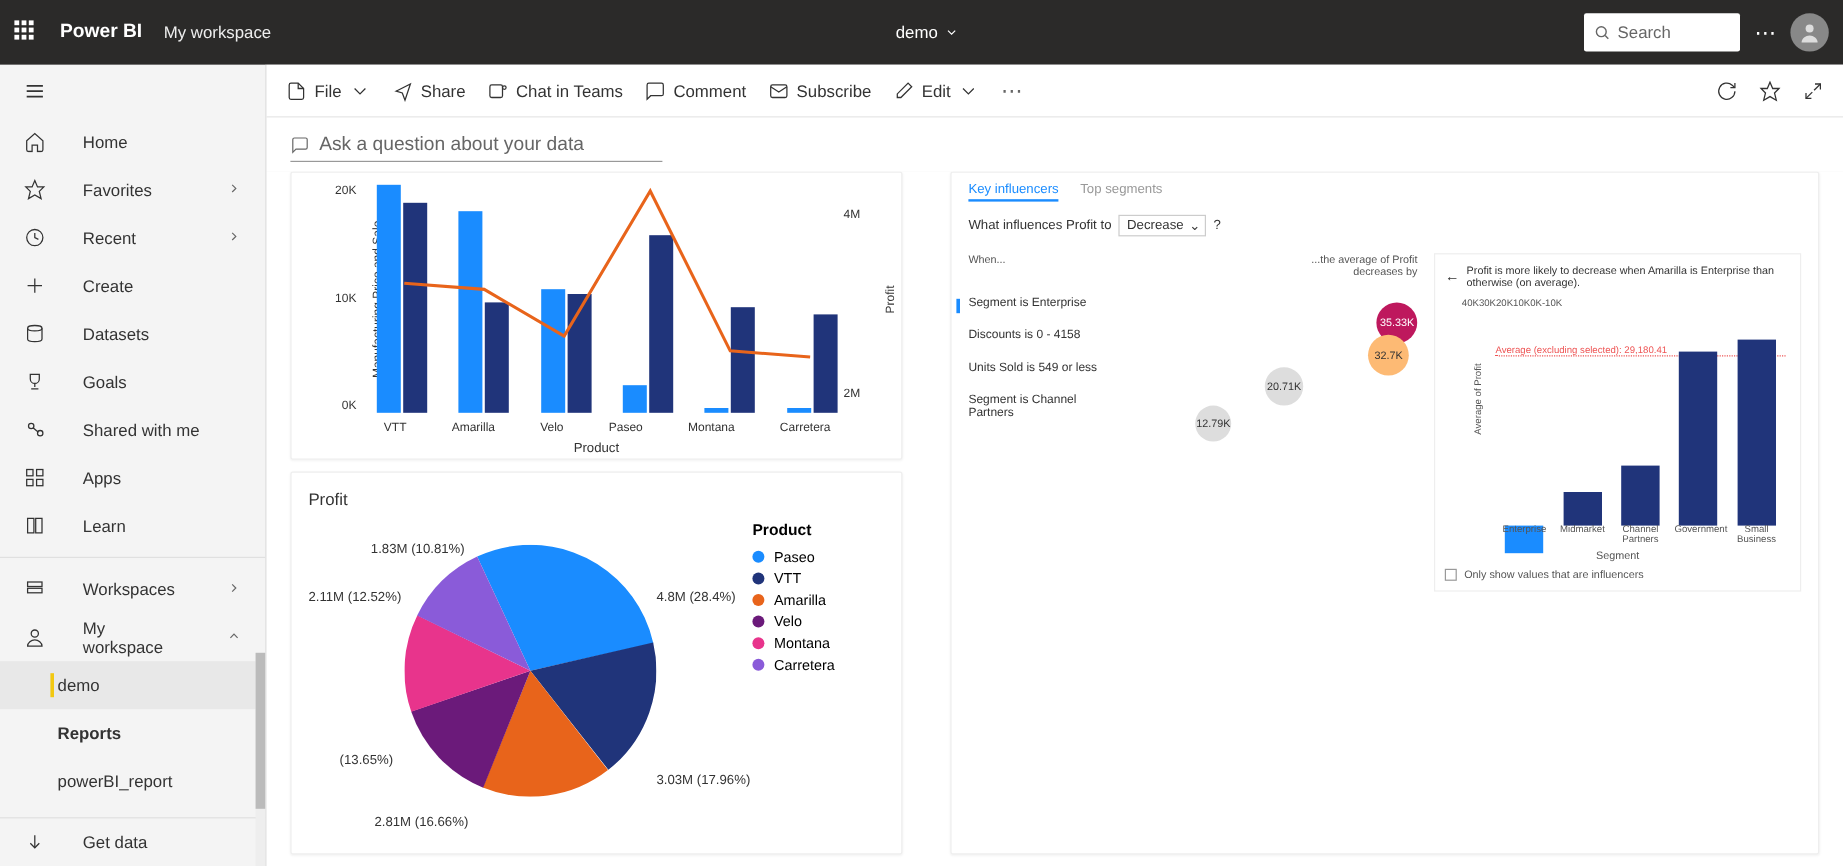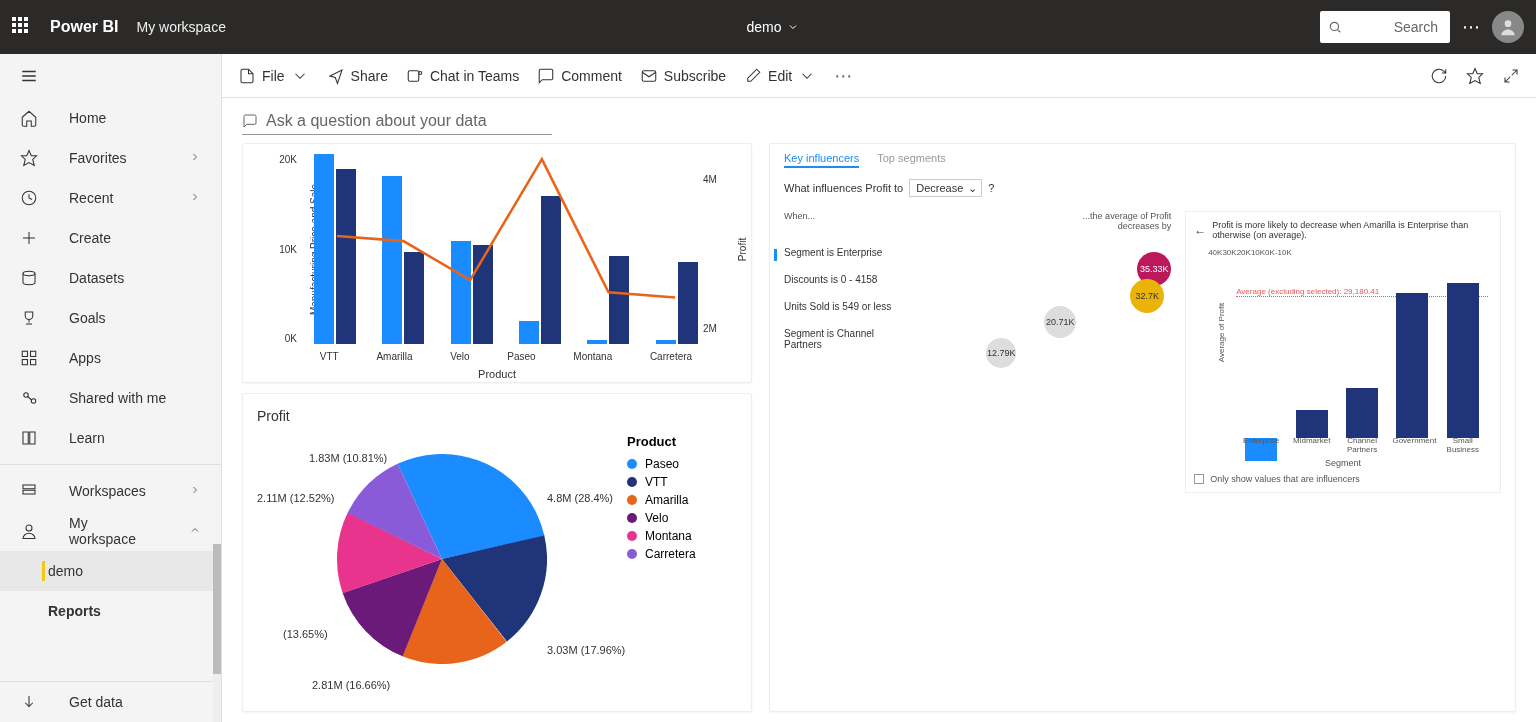--- a/index.html
+++ b/index.html
@@ -8,21 +8,21 @@
 .topbar { height: 54px; background: #2b2a29; color: #fff; display: flex; align-items: center; padding: 0 12px; }
 .waffle { width: 20px; height: 20px; display: grid; grid-template-columns: repeat(3,4px); grid-template-rows: repeat(3,4px); gap: 2px; margin-right: 18px; cursor: pointer; }
 .waffle span { background: #fff; }
 .brand { font-weight: 600; font-size: 16px; margin-right: 18px; }
 .workspace-name { font-size: 14px; color: #eee; }
 .top-center { flex: 1; display: flex; justify-content: center; align-items: center; gap: 6px; }
 .top-center span { font-size: 14px; }
 .chev-down { width: 12px; height: 12px; }
 .top-right { display: flex; align-items: center; gap: 12px; }
 .search-box { background: #fff; border-radius: 2px; height: 32px; width: 130px; display: flex; align-items: center; padding: 0 8px; gap: 6px; }
-.search-box input { border: none; outline: none; font-size: 14px; width: 90px; color: #ef4444; text-align: right; }
+.search-box input { border: none; outline: none; font-size: 14px; width: 90px; color: #ef4444; }
 .search-box input::placeholder { color: #666; }
 .dots3 { color: #fff; font-size: 18px; cursor: pointer; }
 .avatar { width: 32px; height: 32px; border-radius: 50%; background: #888; display: flex; align-items: center; justify-content: center; }
 .avatar svg { width: 20px; height: 20px; fill: #ddd; }
 
 .app { display: flex; height: 668px; }
 .nav { width: 222px; background: #f4f4f4; border-right: 1px solid #e0e0e0; display: flex; flex-direction: column; }
 .hamburger { height: 44px; display: flex; align-items: center; padding: 0 20px; cursor: pointer; }
 .hamburger svg { width: 18px; height: 18px; }
 .nav-item { height: 40px; display: flex; align-items: center; padding: 0 20px; gap: 31px; cursor: pointer; font-size: 14px; color: #333; position: relative; }
@@ -39,21 +39,21 @@
 .main { flex: 1; background: #f5f5f5; display: flex; flex-direction: column; }
 .toolbar { height: 44px; background: #fff; border-bottom: 1px solid #e0e0e0; display: flex; align-items: center; padding: 0 16px; gap: 18px; }
 .tool { display: flex; align-items: center; gap: 6px; font-size: 14px; color: #333; cursor: pointer; }
 .tool svg { width: 18px; height: 18px; stroke: #333; fill: none; stroke-width: 1.4; }
 .tool-right { margin-left: auto; display: flex; gap: 18px; }
 
 .qa-bar { padding: 14px 20px 8px; background: #fff; }
 .qa-input { display: flex; align-items: center; gap: 8px; border-bottom: 1px solid #999; padding-bottom: 4px; width: 310px; }
 .qa-input span.ph { color: #666; font-size: 16px; }
 
-.canvas { flex: 1; padding: 0 20px 10px; display: flex; gap: 17px; background: #fff; overflow: hidden; }
+.canvas { flex: 1; padding: 0 20px 10px; display: flex; gap: 40px; background: #fff; overflow: hidden; }
 .left-col { width: 510px; display: flex; flex-direction: column; gap: 10px; }
 .right-col { flex: 1; display: flex; flex-direction: column; }
 
 .card { background: #fff; border: 1px solid #eee; border-radius: 2px; box-shadow: 0 1px 2px rgba(0,0,0,0.05); }
 
 
 .combo-card { height: 240px; position: relative; padding: 8px 12px; }
 .combo-plot { position: absolute; left: 58px; right: 40px; top: 10px; bottom: 38px; }
 .y-axis-l { position: absolute; left: 6px; top: 10px; bottom: 38px; width: 14px; display: flex; align-items: center; }
 .y-axis-l .rot { transform: rotate(-90deg); font-size: 10px; color: #333; white-space: nowrap; }
@@ -225,41 +225,41 @@
             <path d="M7 4h10v5a5 5 0 0 1-10 0z"></path>
             <path d="M12 14v4"></path>
             <path d="M8 20h8"></path>
           </svg>
         </span>
       <span>Goals</span>
     </div>
     <div class="nav-item">
       <span class="ico">
           <svg viewBox="0 0 24 24">
+            <circle cx="8" cy="8" r="3"></circle>
+            <circle cx="18" cy="16" r="3"></circle>
+            <path d="M10 10l6 5"></path>
+          </svg>
+        </span>
+      <span>Shared with me</span>
+    </div>
+    <div class="nav-item">
+      <span class="ico">
+          <svg viewBox="0 0 24 24">
             <rect x="3" y="3" width="7" height="7"></rect>
             <rect x="14" y="3" width="7" height="7"></rect>
             <rect x="3" y="14" width="7" height="7"></rect>
             <rect x="14" y="14" width="7" height="7"></rect>
           </svg>
         </span>
       <span>Apps</span>
     </div>
     <div class="nav-item">
       <span class="ico">
           <svg viewBox="0 0 24 24">
-            <circle cx="8" cy="8" r="3"></circle>
-            <circle cx="18" cy="16" r="3"></circle>
-            <path d="M10 10l6 5"></path>
-          </svg>
-        </span>
-      <span>Shared with me</span>
-    </div>
-    <div class="nav-item">
-      <span class="ico">
-          <svg viewBox="0 0 24 24">
             <path d="M4 4h7v16H4zM13 4h7v16h-7z"></path>
           </svg>
         </span>
       <span>Learn</span>
     </div>
     <div class="nav-sep"></div>
     <div class="nav-item">
       <span class="ico">
           <svg viewBox="0 0 24 24">
             <rect x="4" y="4" width="16" height="5"></rect>
@@ -281,20 +281,23 @@
       <span>My workspace</span>
       <span class="chev"><svg width="12" height="12" viewBox="0 0 24 24" fill="none" stroke="#666" stroke-width="2">
             <polyline points="6 15 12 9 18 15"></polyline>
           </svg></span>
     </div>
     <div class="nav-sub active">
         <span>demo</span>
       </div>
     <div class="nav-sub bold">
         <span>Reports</span>
+      </div>
+    <div class="nav-sub">
+        <span>powerBI_report</span>
       </div>
 
     <div class="nav-footer">
       <div class="nav-item">
         <span class="ico">
             <svg viewBox="0 0 24 24">
               <polyline points="7 13 12 18 17 13"></polyline>
               <line x1="12" y1="4" x2="12" y2="18"></line>
             </svg>
           </span>
@@ -519,21 +522,21 @@
               <div class="ki-row sel">
                 <span class="mark"></span>
                 <span class="lab">Segment is Enterprise</span>
                 <div class="track">
                     <div class="bubble" style="right:0;background:#be185d;color:#fff;">35.33K</div>
                   </div>
               </div>
               <div class="ki-row">
                 <span class="lab">Discounts is 0 - 4158</span>
                 <div class="track">
-                    <div class="bubble" style="right:7px;background:#eab308;">32.7K</div>
+                    <div class="bubble" style="right:7px;background:#fdba74;">32.7K</div>
                   </div>
               </div>
               <div class="ki-row">
                 <span class="lab">Units Sold is 549 or less</span>
                 <div class="track">
                     <div class="bubble" style="right:95px;background:#ddd;width:32px;height:32px;">20.71K</div>
                   </div>
               </div>
               <div class="ki-row">
                 <span class="lab">Segment is Channel Partners</span>

